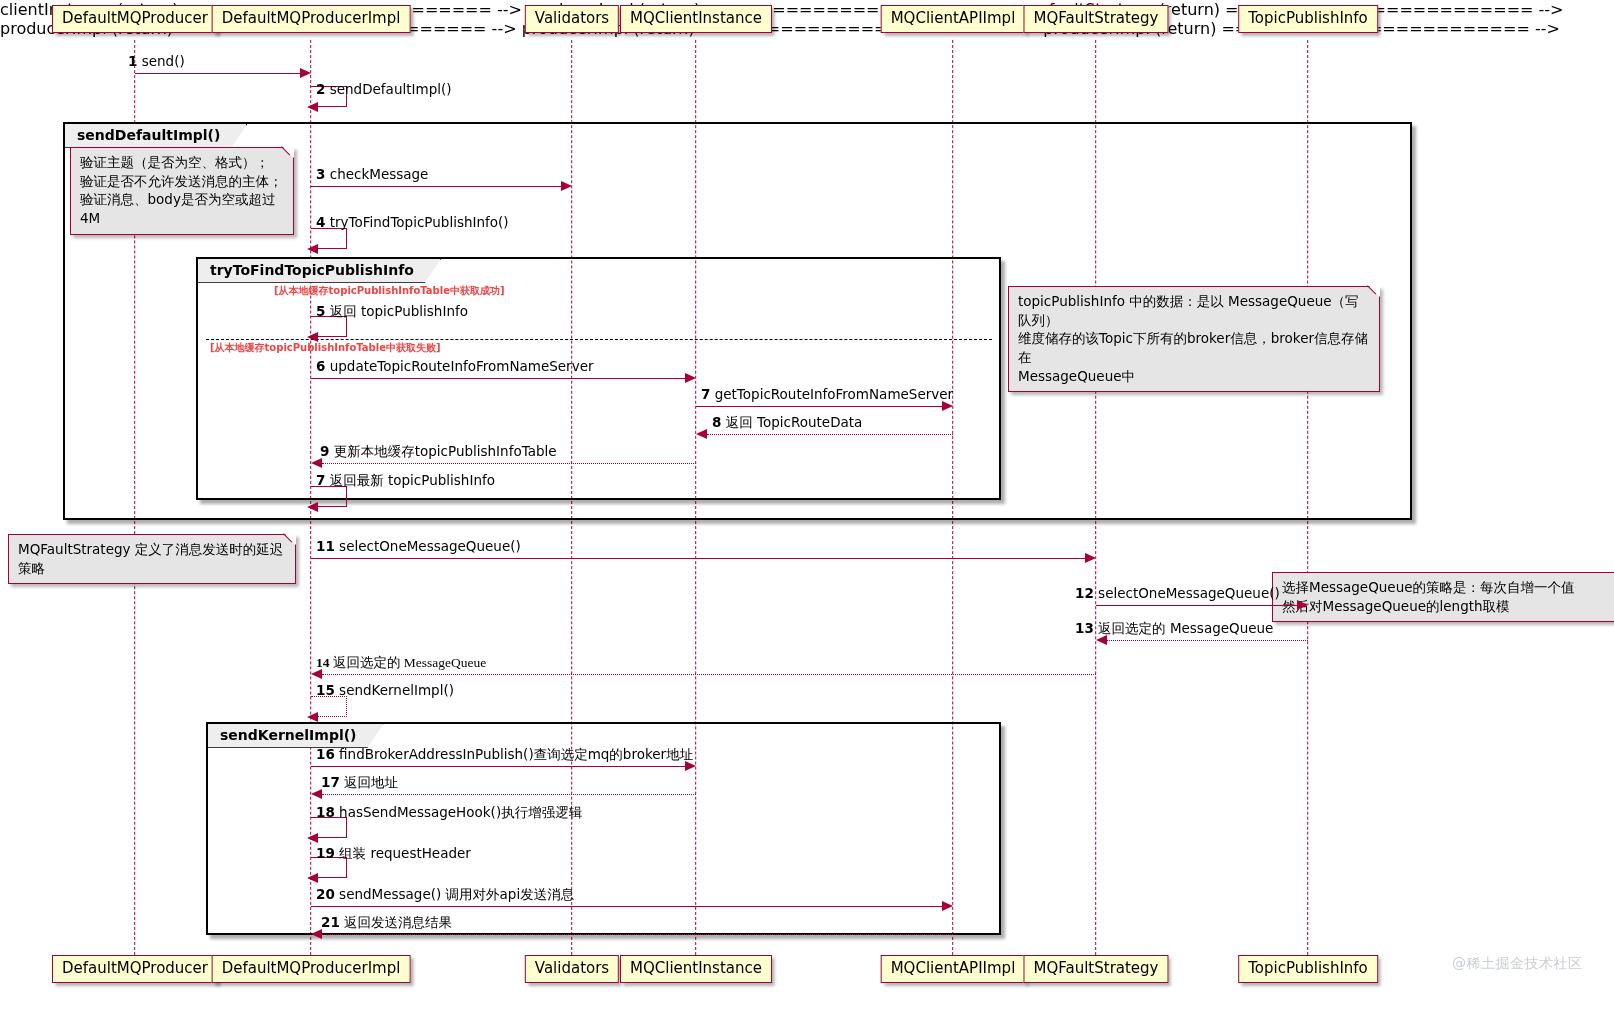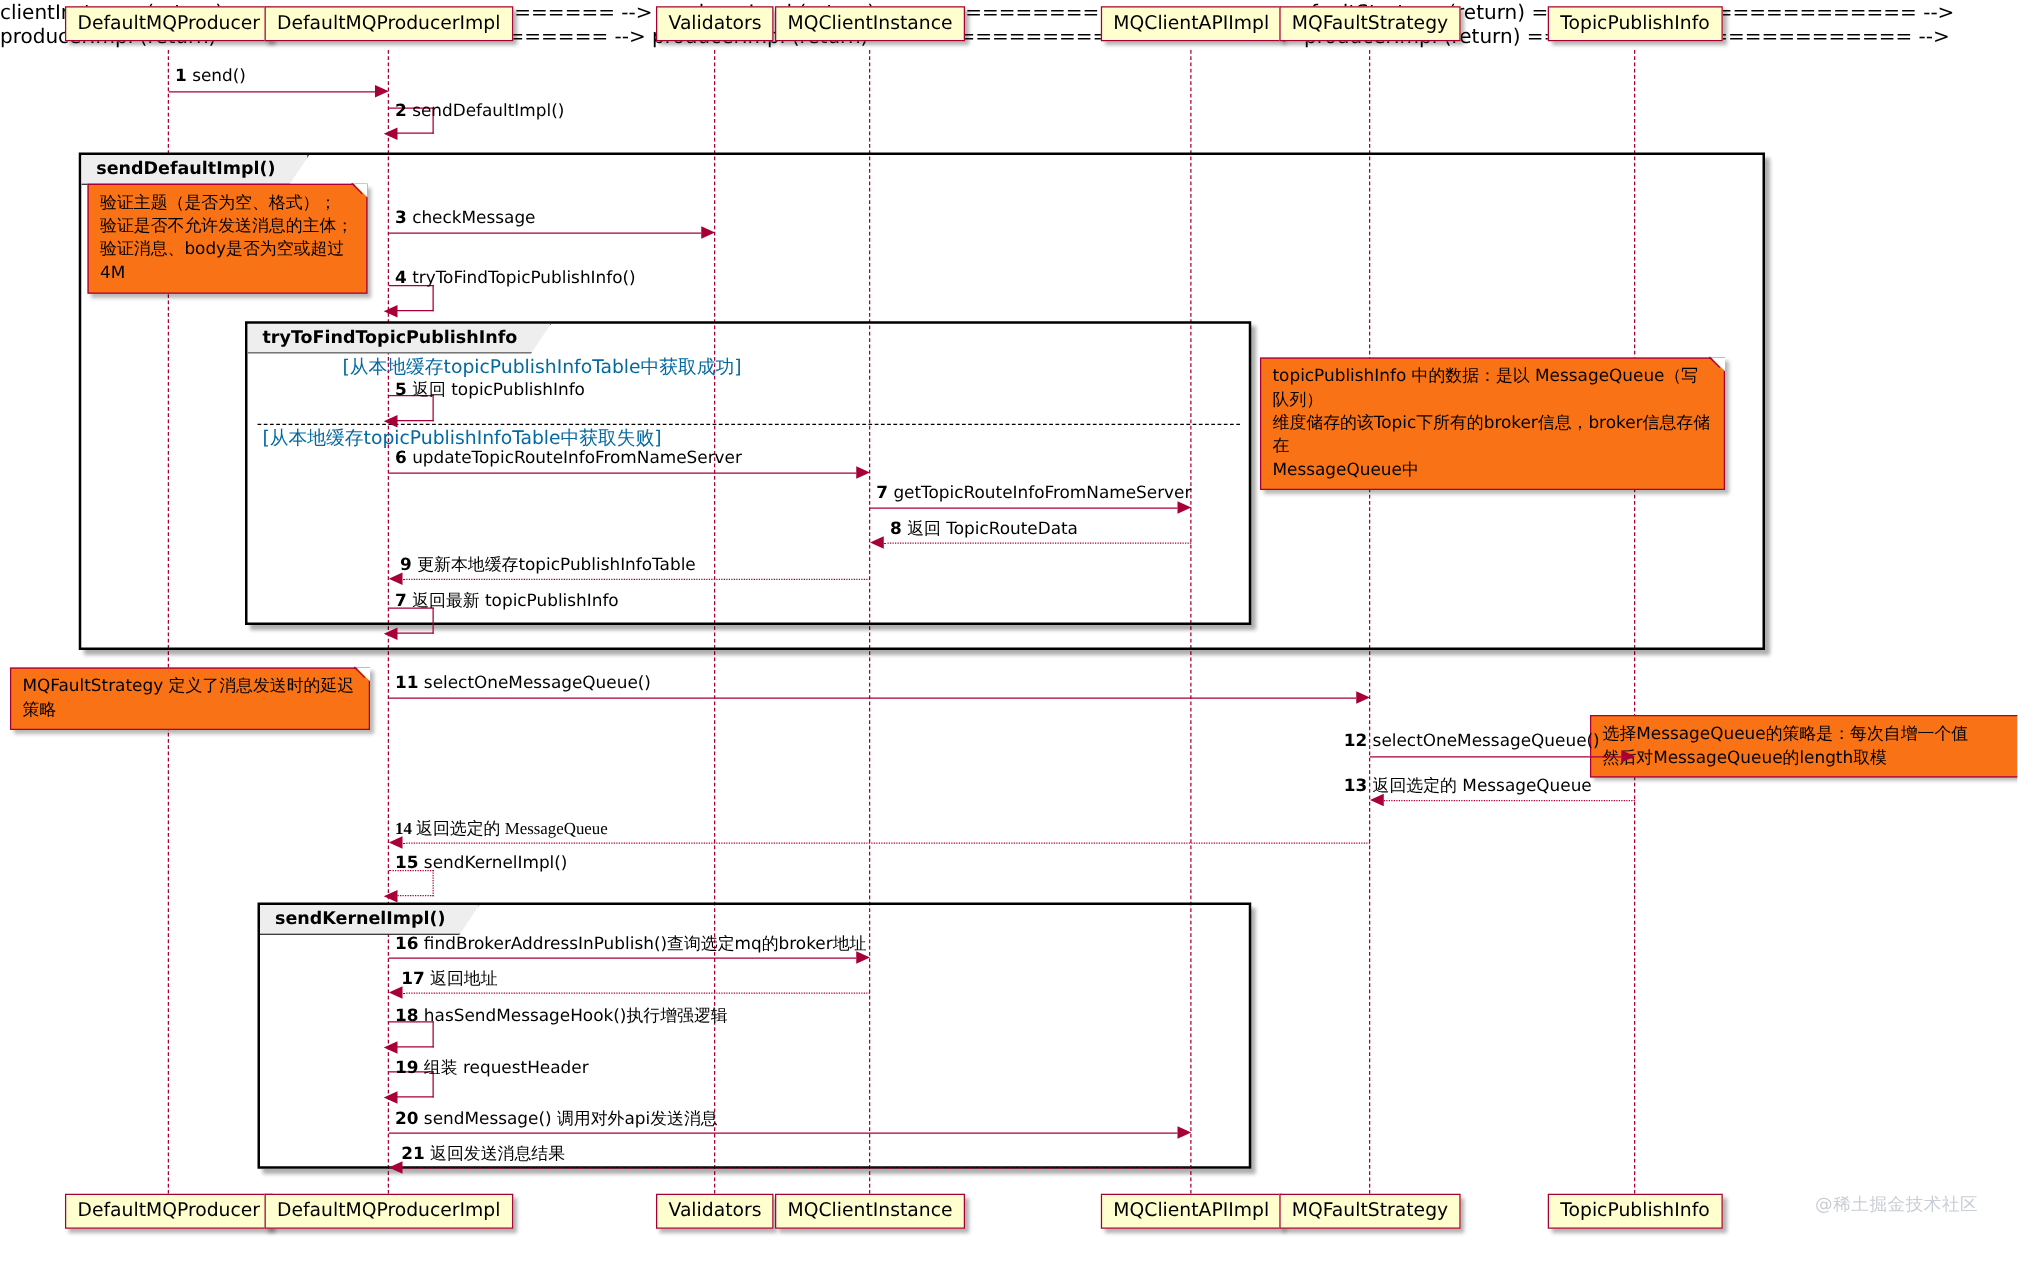--- a/index.html
+++ b/index.html
@@ -77,35 +77,35 @@
     border-right: 1.3px solid #000000;
     border-bottom: 1.3px solid #000000;
     font-size: 14px;
     font-weight: bold;
     padding: 3px 24px 3px 12px;
     white-space: nowrap;
     clip-path: polygon(0 0, 100% 0, calc(100% - 15px) 100%, 0 100%);
   }
   .guard {
     position: absolute;
-    font-size: 15px;
-    font-weight: normal;
-    color: #0369a1;
+    font-size: 10px;
+    font-weight: bold;
+    color: #ef4444;
     white-space: nowrap;
   }
   .alt-divider {
     position: absolute;
     height: 0;
     border-top: 1.4px dashed #000000;
   }
 
   
   .note {
     position: absolute;
-    background: #f97316;
+    background: #e5e5e5;
     border: 1.2px solid #A80036;
     box-shadow: 3px 3px 3px rgba(0,0,0,0.28);
     font-size: 13.5px;
     color: #000000;
     padding: 5px 9px 6px 9px;
     line-height: 1.38;
     white-space: pre-line;
     box-sizing: border-box;
   }
   .note::after {
@@ -237,21 +237,21 @@
   <div class="participant" style="left:1096px; top:5px;">
     <span>MQFaultStrategy</span>
   </div>
   <div class="participant" style="left:1308px; top:5px;">
     <span>TopicPublishInfo</span>
   </div>
 
   
   <div class="msg-line" style="left:135px; top:73px; width:166px;"></div>
   <div class="arrowhead right" style="left:300px; top:68px;"></div>
-  <div class="msg-label" style="left:140px; top:53px;">
+  <div class="msg-label" style="left:128px; top:53px;">
     <b>1</b>
     <span>send()</span>
   </div>
 
   
   <div class="self-msg" style="left:311px; top:86px; width:36px; height:21px;"></div>
   <div class="arrowhead left" style="left:307px; top:102px;"></div>
   <div class="msg-label" style="left:316px; top:81px;">
     <b>2</b>
     <span>sendDefaultImpl()</span>

